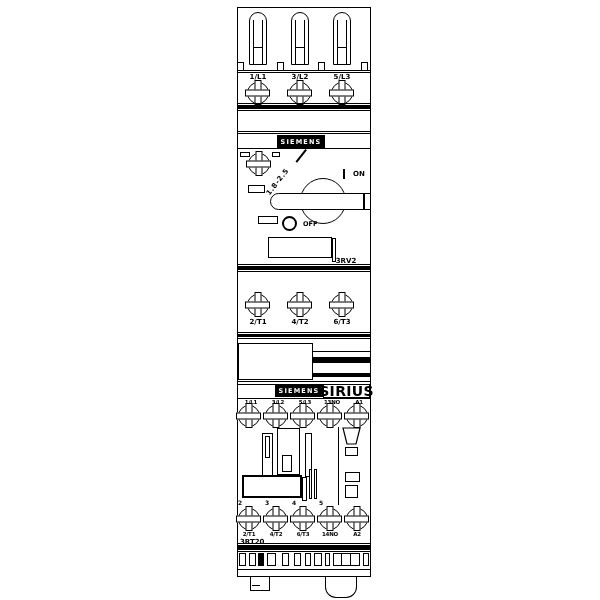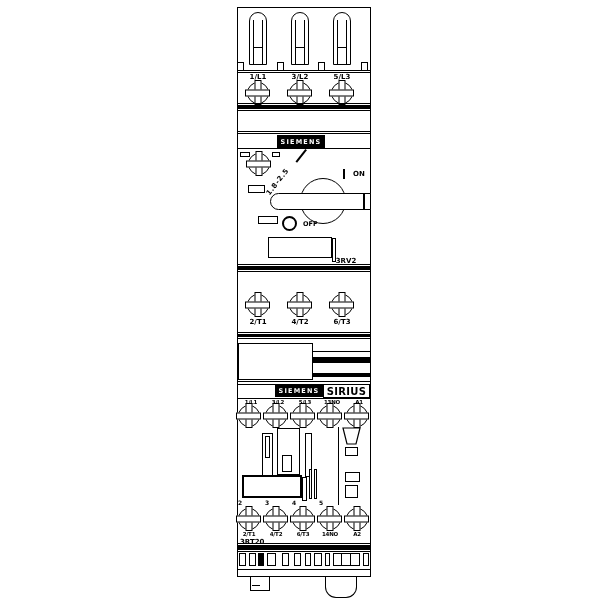--- a/index.html
+++ b/index.html
@@ -126,21 +126,21 @@
   <div class="hline" style="top:331px"></div>
 
   <div class="rect" style="left:1px;top:336px;width:75px;height:37px;border-width:1.3px"></div>
   <div class="abs" style="left:76px;top:344px;width:58px;height:1px;background:#000"></div>
   <div class="abs" style="left:76px;top:350px;width:58px;height:6px;background:#000"></div>
   <div class="abs" style="left:76px;top:366px;width:58px;height:4px;background:#000"></div>
   <div class="hline" style="top:374px"></div>
   <div class="hline" style="top:377px"></div>
 
   <div class="blackbox" style="left:38px;top:378px;width:48px;height:12px">SIEMENS</div>
-  <div class="rect" style="left:86px;top:377px;width:47px;height:14px;border-width:1.3px;display:flex;align-items:center;justify-content:center;font-weight:bold;font-size:10px;letter-spacing:0.3px">SIRIUS</div>
+  <div class="rect" style="left:86px;top:377px;width:47px;height:14px;border-width:1.3px;display:flex;align-items:center;justify-content:center;font-weight:bold;font-size:14px;letter-spacing:0.3px">SIRIUS</div>
   <div class="hline" style="top:391px"></div>
 
   <div class="tlabel tiny" style="left:14px;top:392px">1/L1</div>
   <div class="tlabel tiny" style="left:41px;top:392px">3/L2</div>
   <div class="tlabel tiny" style="left:68px;top:392px">5/L3</div>
   <div class="tlabel tiny" style="left:95px;top:392px">13NO</div>
   <div class="tlabel tiny" style="left:122px;top:392px">A1</div>
 
   <div class="screw" style="left:1px;top:398px">
       <i></i>

